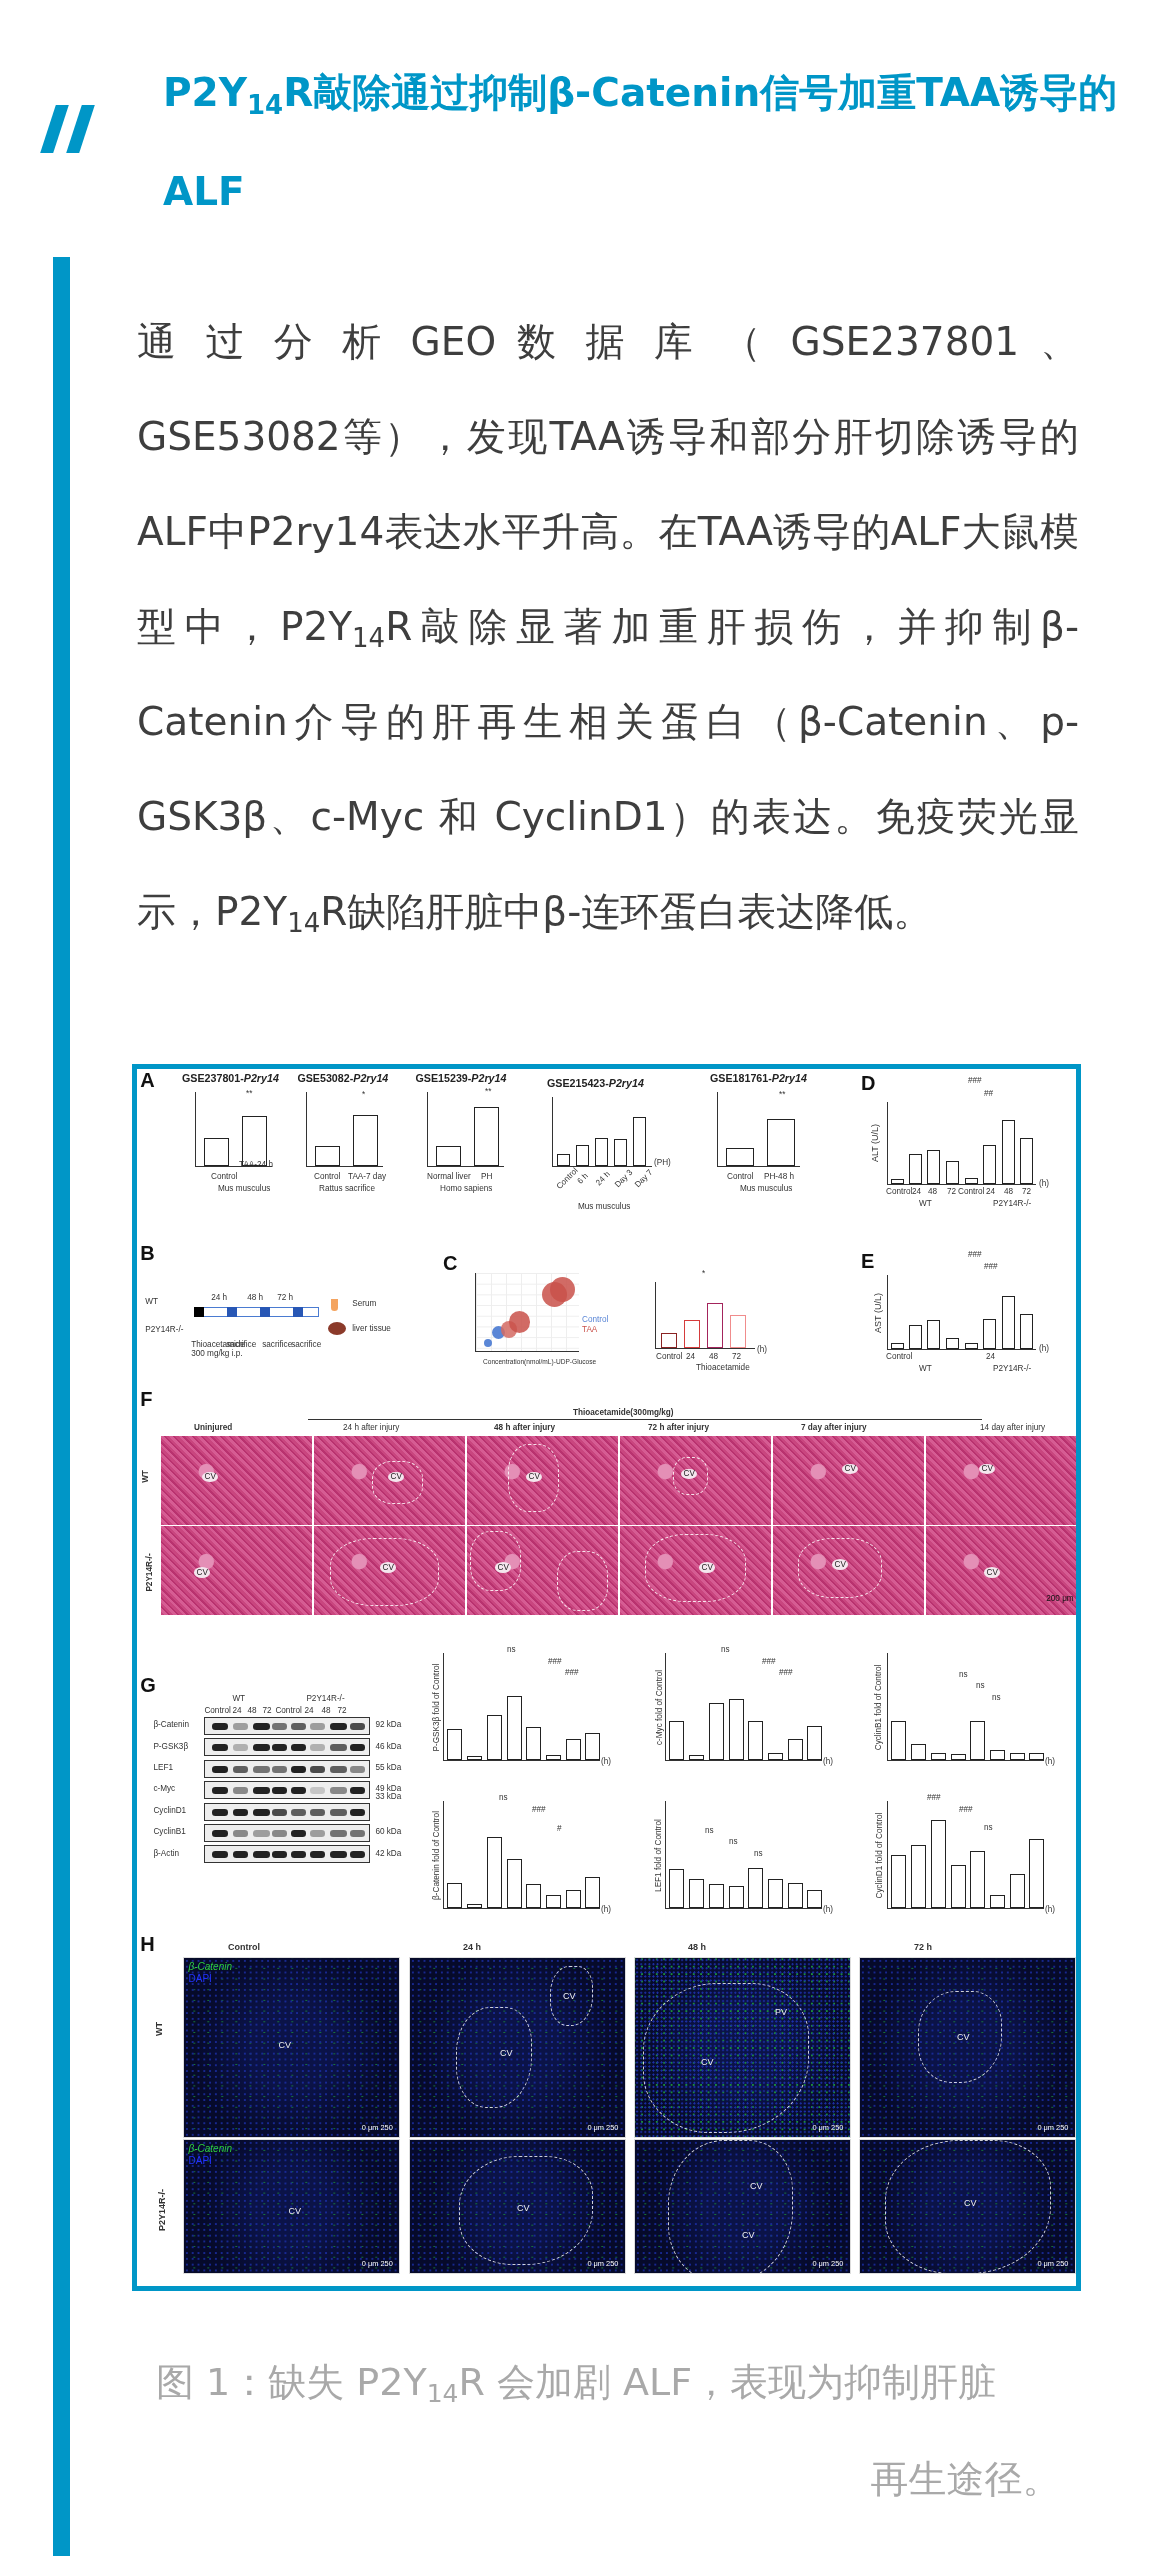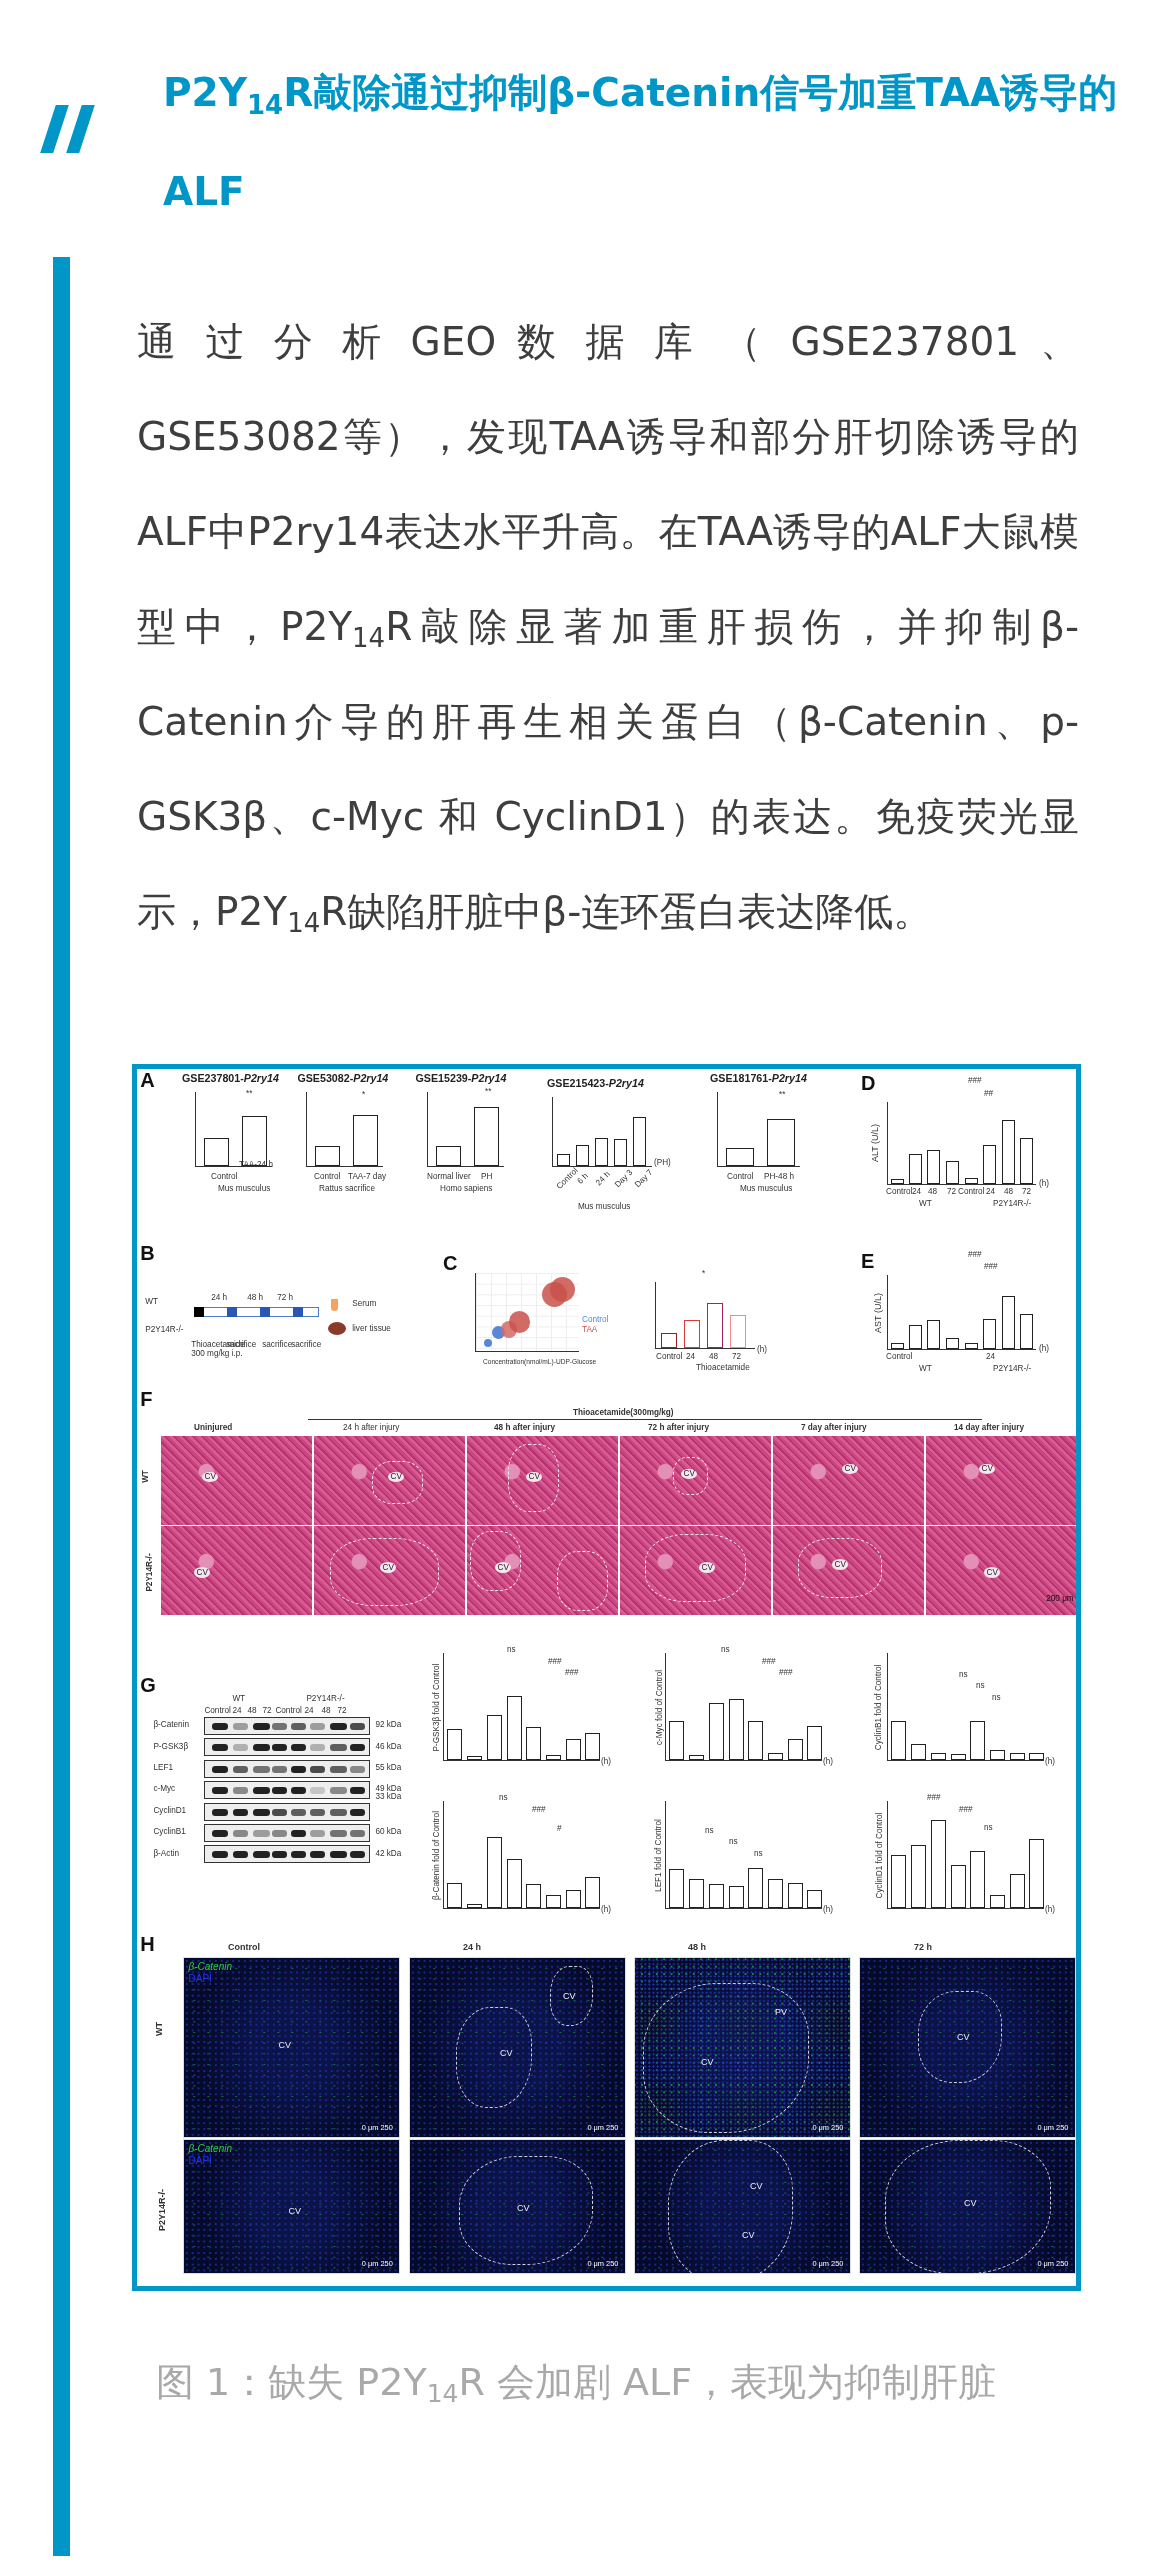--- a/index.html
+++ b/index.html
@@ -233,21 +233,21 @@
 
   <div class="plabel" style="left:3.3px;top:319px">F</div>
   <div class="tiny" style="left:436px;top:339px;font-weight:bold">Thioacetamide(300mg/kg)</div>
   <div style="position:absolute;left:171px;top:350px;width:674px;border-top:1.2px solid #333"></div>
   <div style="position:absolute;left:18px;top:354px;width:913px;height:197px">
     <div class="tiny" style="left:39px;top:0;font-weight:bold">Uninjured</div>
     <div class="tiny" style="left:188px;top:0;font-weight:normal">24 h after injury</div>
     <div class="tiny" style="left:339px;top:0;font-weight:bold">48 h after injury</div>
     <div class="tiny" style="left:493px;top:0;font-weight:bold">72 h after injury</div>
     <div class="tiny" style="left:646px;top:0;font-weight:bold">7 day after injury</div>
-    <div class="tiny" style="left:799px;top:0;font-weight:bold">14 day after injury</div>
+    <div class="tiny" style="left:825px;top:0;font-weight:normal">14 day after injury</div>
     <div class="tiny" style="left:-16.4px;top:49px;transform:rotate(-90deg);font-weight:bold">WT</div>
     <div class="tiny" style="left:-25px;top:145px;transform:rotate(-90deg);font-weight:bold">P2Y14R-/-</div>
 
     <div class="he-panel" style="left:5px;top:11.5px">
         <span class="cv" style="left:41px;top:36px">CV</span>
       </div>
     <div class="he-panel" style="left:158px;top:11.5px">
         <div class="zone" style="left:58px;top:25px;width:49px;height:41px"></div>
         <span class="cv" style="left:74px;top:36px">CV</span>
       </div>
@@ -561,14 +561,14 @@
       </div>
     <div class="if-panel" style="left:697px;top:197px;height:133px">
         <div class="dots"></div>
         <div class="zone" style="left:25px;top:0;width:164px;height:132px"></div>
         <span class="cv" style="left:104px;top:58px">CV</span>
         <span class="scale">0   μm   250</span>
       </div>
   </div>
 </div>
 
-<p class="caption"><span>图 1：缺失 P2Y</span><sub>14</sub><span>R 会加剧 ALF，表现为抑制肝脏</span></p>
+<p class="caption"><span>图 1：缺失 P2Y</span><sub>14</sub><span>R 会加剧 ALF，表现为抑制肝脏</span><span class="line2">再生途径。</span></p>
 
 
 </body></html>

